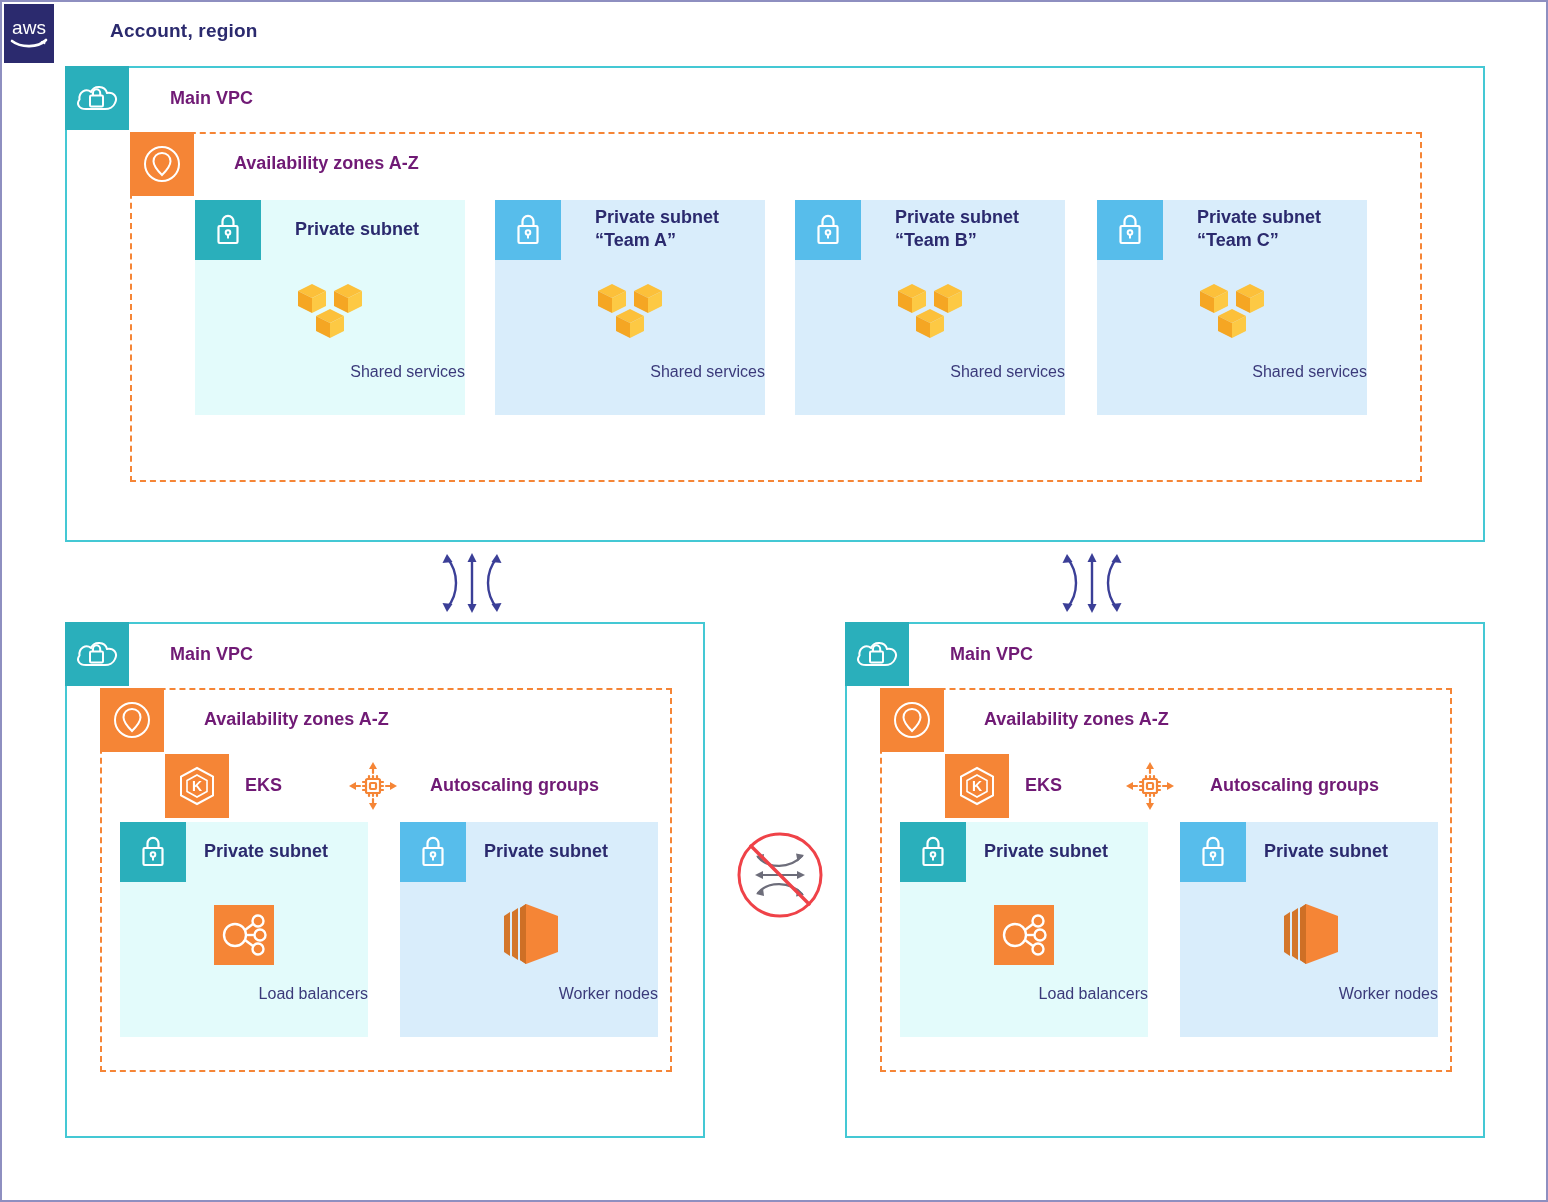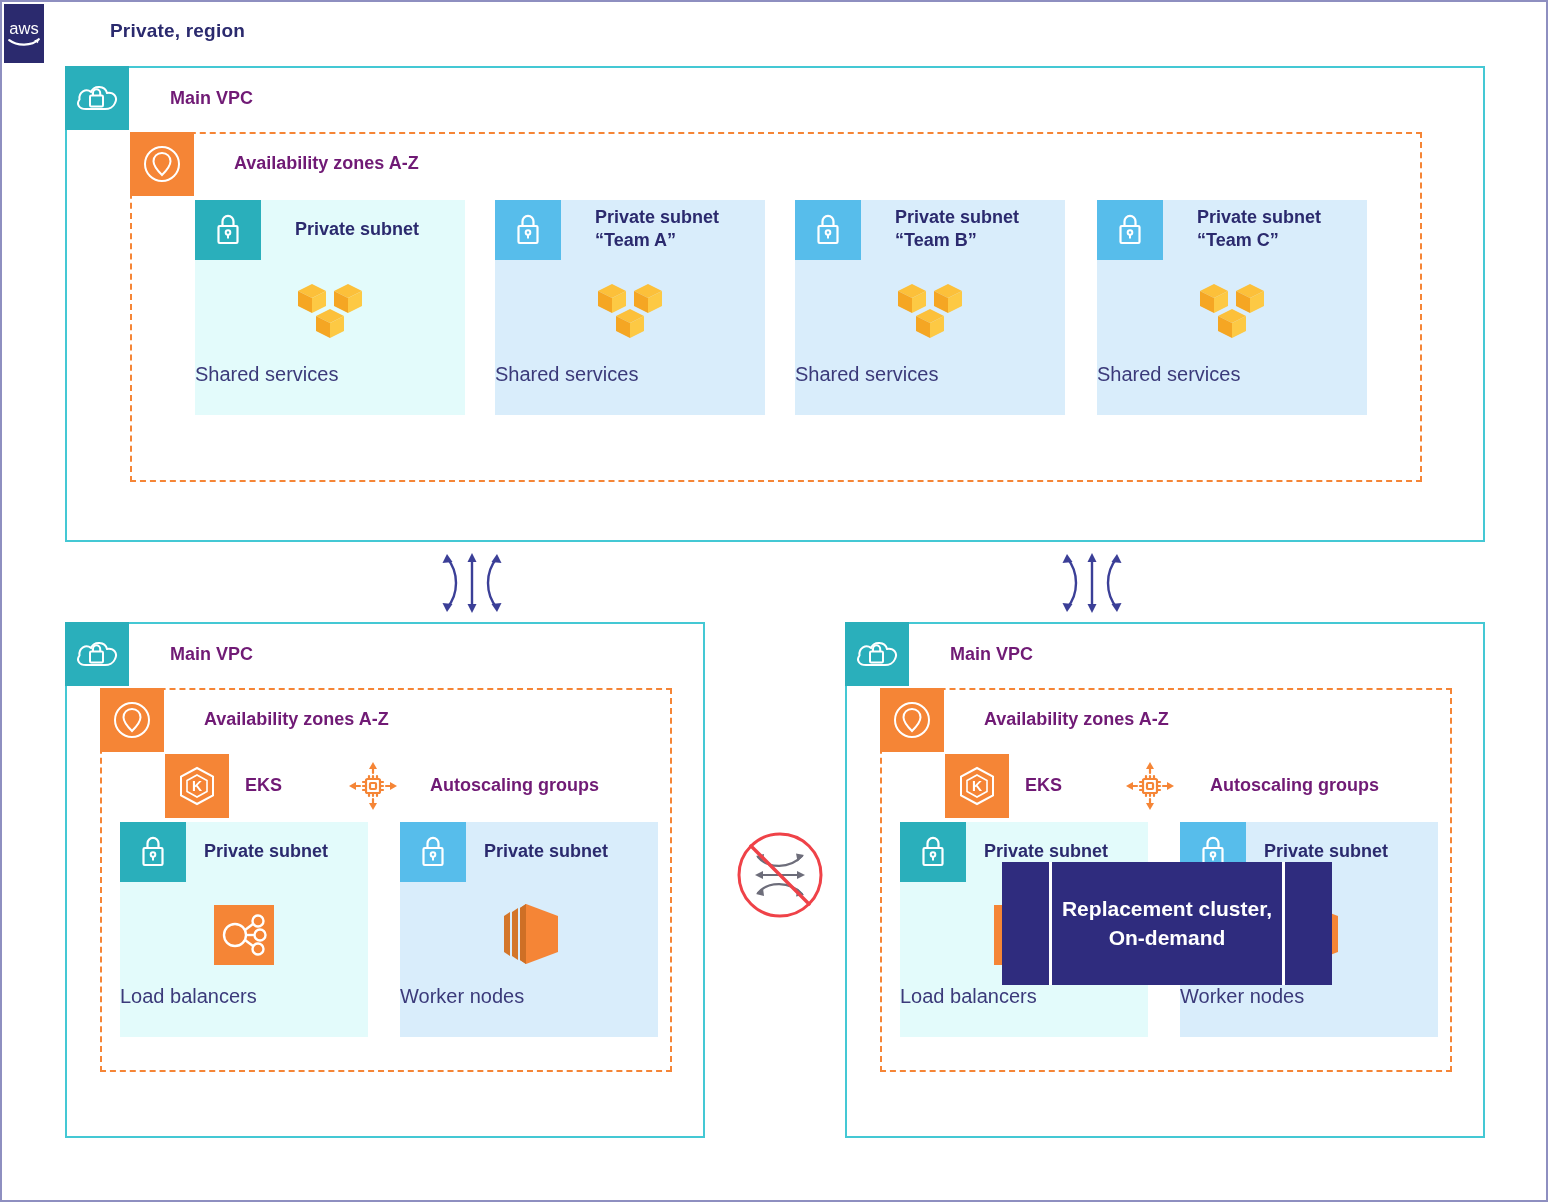--- a/index.html
+++ b/index.html
@@ -17,21 +17,21 @@
     background: #ffffff;
     box-sizing: border-box;
     border: 2px solid #8e8fc0;
     overflow: hidden;
   }
 
   
   .aws-tile {
     position: absolute;
     left: 2px; top: 2px;
-    width: 40px; height: 59px;
+    width: 50px; height: 59px;
     background: #2b2a6e;
     display: flex;
     align-items: center;
     justify-content: center;
   }
   .aws-tile svg { display: block; }
 
   .account-label {
     position: absolute;
     left: 108px; top: 18px;
@@ -89,22 +89,22 @@
     position: absolute;
     font-size: 18px;
     font-weight: bold;
     color: #2b2a6e;
     line-height: 1.3;
     white-space: pre-line;
   }
   .subnet-caption {
     position: absolute;
     width: 100%;
-    text-align: left;
-    font-size: 20px;
+    text-align: right;
+    font-size: 16px;
     color: #3b3a7a;
   }
   .subnet-icon {
     position: absolute;
     display: flex;
     align-items: center;
     justify-content: center;
   }
 
   
@@ -142,21 +142,21 @@
 <div id="page">
 
   <div class="aws-tile">
     <svg width="46" height="34" viewBox="0 0 46 34">
       <text x="23" y="17" text-anchor="middle" fill="#ffffff" font-family="Liberation Sans, sans-serif" font-size="19" font-weight="normal">aws</text>
       <path d="M6 24 C15 31, 32 31, 40 23" stroke="#ffffff" stroke-width="2.6" fill="none" stroke-linecap="round"></path>
       <path d="M40 23 L34.5 24.2 L39 27.5 Z" fill="#ffffff"></path>
     </svg>
   </div>
 
-  <div class="account-label">Private, region</div>
+  <div class="account-label">Account, region</div>
 
   <div class="vpc-box" style="left:63px; top:64px; width:1420px; height:476px;"></div>
 
   <div class="tile cloud" style="left:63px; top:64px; width:64px; height:64px;">
     <svg width="46" height="34" viewBox="0 0 46 34">
       <path d="M12 28 C5 28, 2 23, 5.5 18.5 C4.5 11, 12 7, 17 11 C20 4, 31 4.5, 33 12
                C40 11, 44 16, 41 22 C39.5 26, 35 28, 31 28 Z" fill="none" stroke="#ffffff" stroke-width="2"></path>
       <rect x="16" y="14.5" width="13" height="11" rx="1.3" fill="none" stroke="#ffffff" stroke-width="2"></rect>
       <path d="M19 14.5 v-2.6 a3.6 3.6 0 0 1 7.2 0 v2.6" fill="none" stroke="#ffffff" stroke-width="2"></path>
     </svg>
@@ -549,20 +549,14 @@
         <path d="M12 22 L18 18 L18 62 L12 58 Z" fill="#d4762a"></path>
         <path d="M20 18 L26 14 L26 66 L20 62 Z" fill="#d4762a"></path>
         <path d="M28 14 L34 10 L34 70 L28 66 Z" fill="#d4762a"></path>
         <path d="M34 10 L66 22 L66 58 L34 70 Z" fill="#f58536"></path>
         <path d="M34 10 L34 70 L28 66 L28 14 Z" fill="#cf6f25"></path>
       </svg>
     </div>
     <div class="subnet-caption" style="top:163px;">Worker nodes</div>
   </div>
 
-  <div class="overlay-panel" style="left:1000px; top:860px; width:330px; height:123px;">
-    <div class="divider" style="left:47px;"></div>
-    <div class="divider" style="right:47px;"></div>
-    <div class="overlay-text">Replacement cluster,
-On-demand</div>
-  </div>
 
 </div>
 
 </body></html>

